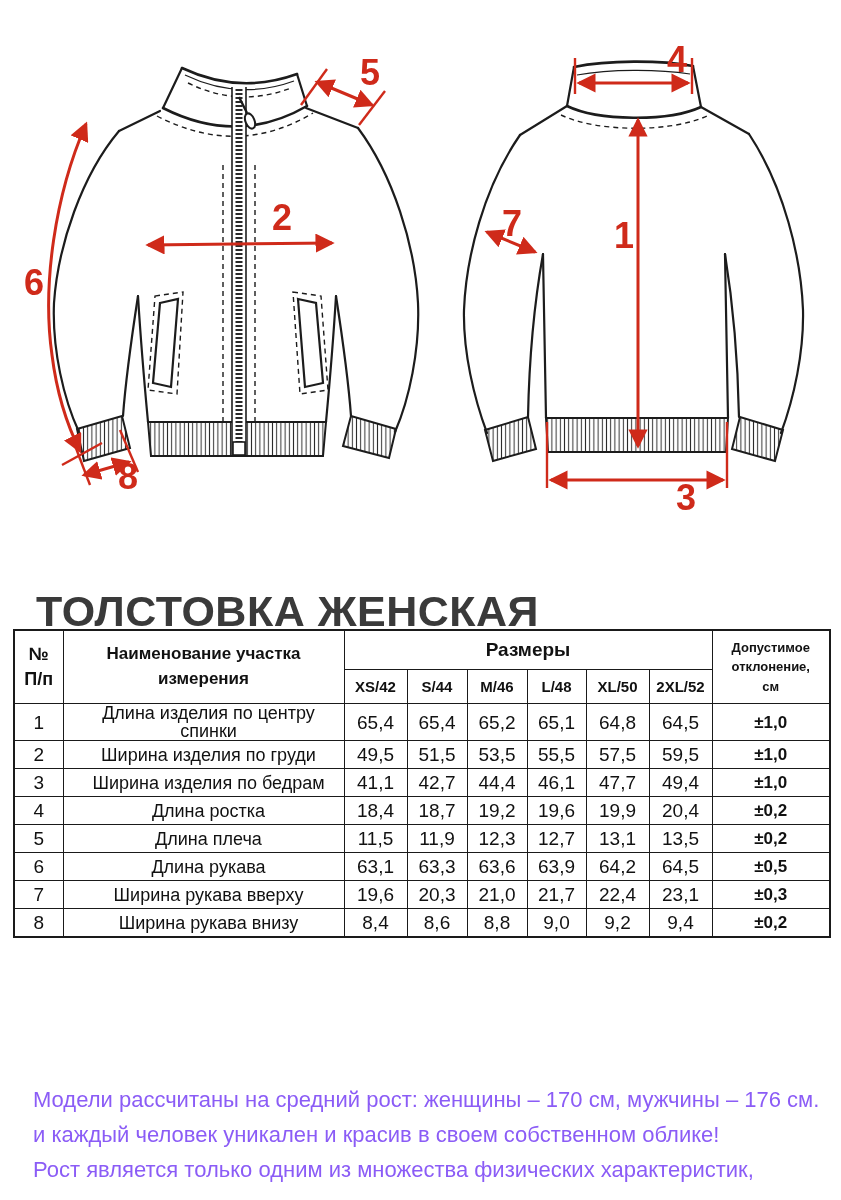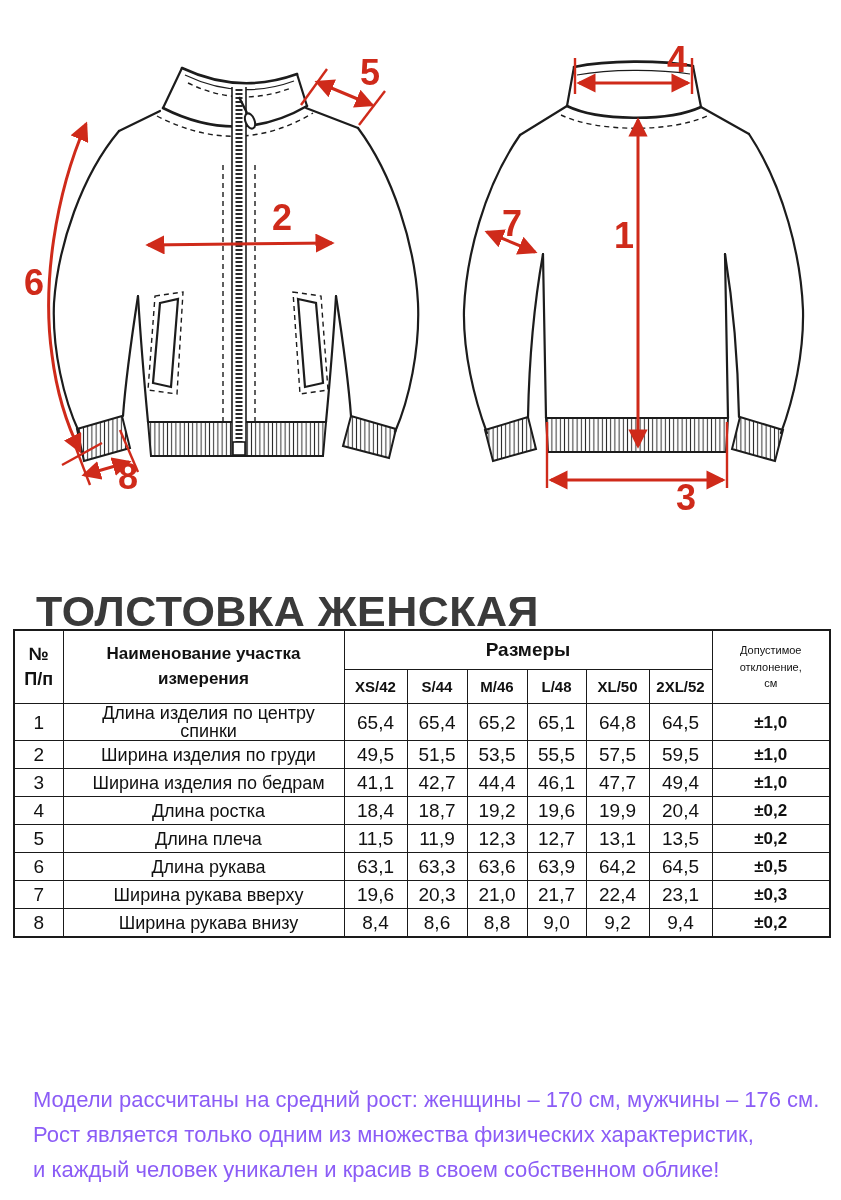--- a/index.html
+++ b/index.html
@@ -31,21 +31,21 @@
   .col-name{width:281px;}
   .col-s1,.col-s5,.col-s6{width:63px;}
   .col-s2,.col-s3{width:60px;}
   .col-s4{width:59px;}
   .col-tol{width:118px;}
   .hdr-sizes{height:38px;font-size:19px;font-weight:bold;}
   .hdr-sizelabels th{height:33px;font-size:15px;font-weight:bold;}
   .hdr-num{font-size:18px;font-weight:bold;line-height:1.4;}
   .hdr-name{font-size:17px;font-weight:bold;line-height:1.45;}
   .hdr-name .wrap{display:inline-block;max-width:215px;text-align:center;}
-  .hdr-tol{font-size:11px;font-weight:normal;line-height:1.5;}
+  .hdr-tol{font-size:13px;font-weight:bold;line-height:1.5;}
   .size-table tbody td{height:27px;font-size:19px;line-height:1;}
   .size-table tbody td.cell-name{text-align:center;padding-left:10px;font-size:18px;}
   .size-table tbody td.cell-tol{font-weight:bold;font-size:17px;}
 
   .footer-note{
     position:absolute;left:33px;top:1082px;width:790px;
     font-size:22px;line-height:35px;color:#8b5cf6;
   }
 
   svg text.dim{font-family:"Liberation Sans", sans-serif;font-weight:bold;
@@ -320,17 +320,17 @@
         <td>9,0</td>
         <td>9,2</td>
         <td>9,4</td>
         <td class="cell-tol">±0,2</td>
       </tr>
     </tbody>
   </table>
 
   <div class="footer-note">
     <div>Модели рассчитаны на средний рост: женщины – 170 см, мужчины – 176 см.</div>
+    <div>и каждый человек уникален и красив в своем собственном облике!</div>
     <div>Рост является только одним из множества физических характеристик,</div>
-    <div>и каждый человек уникален и красив в своем собственном облике!</div>
   </div>
 
 </div>
 
 </body></html>

